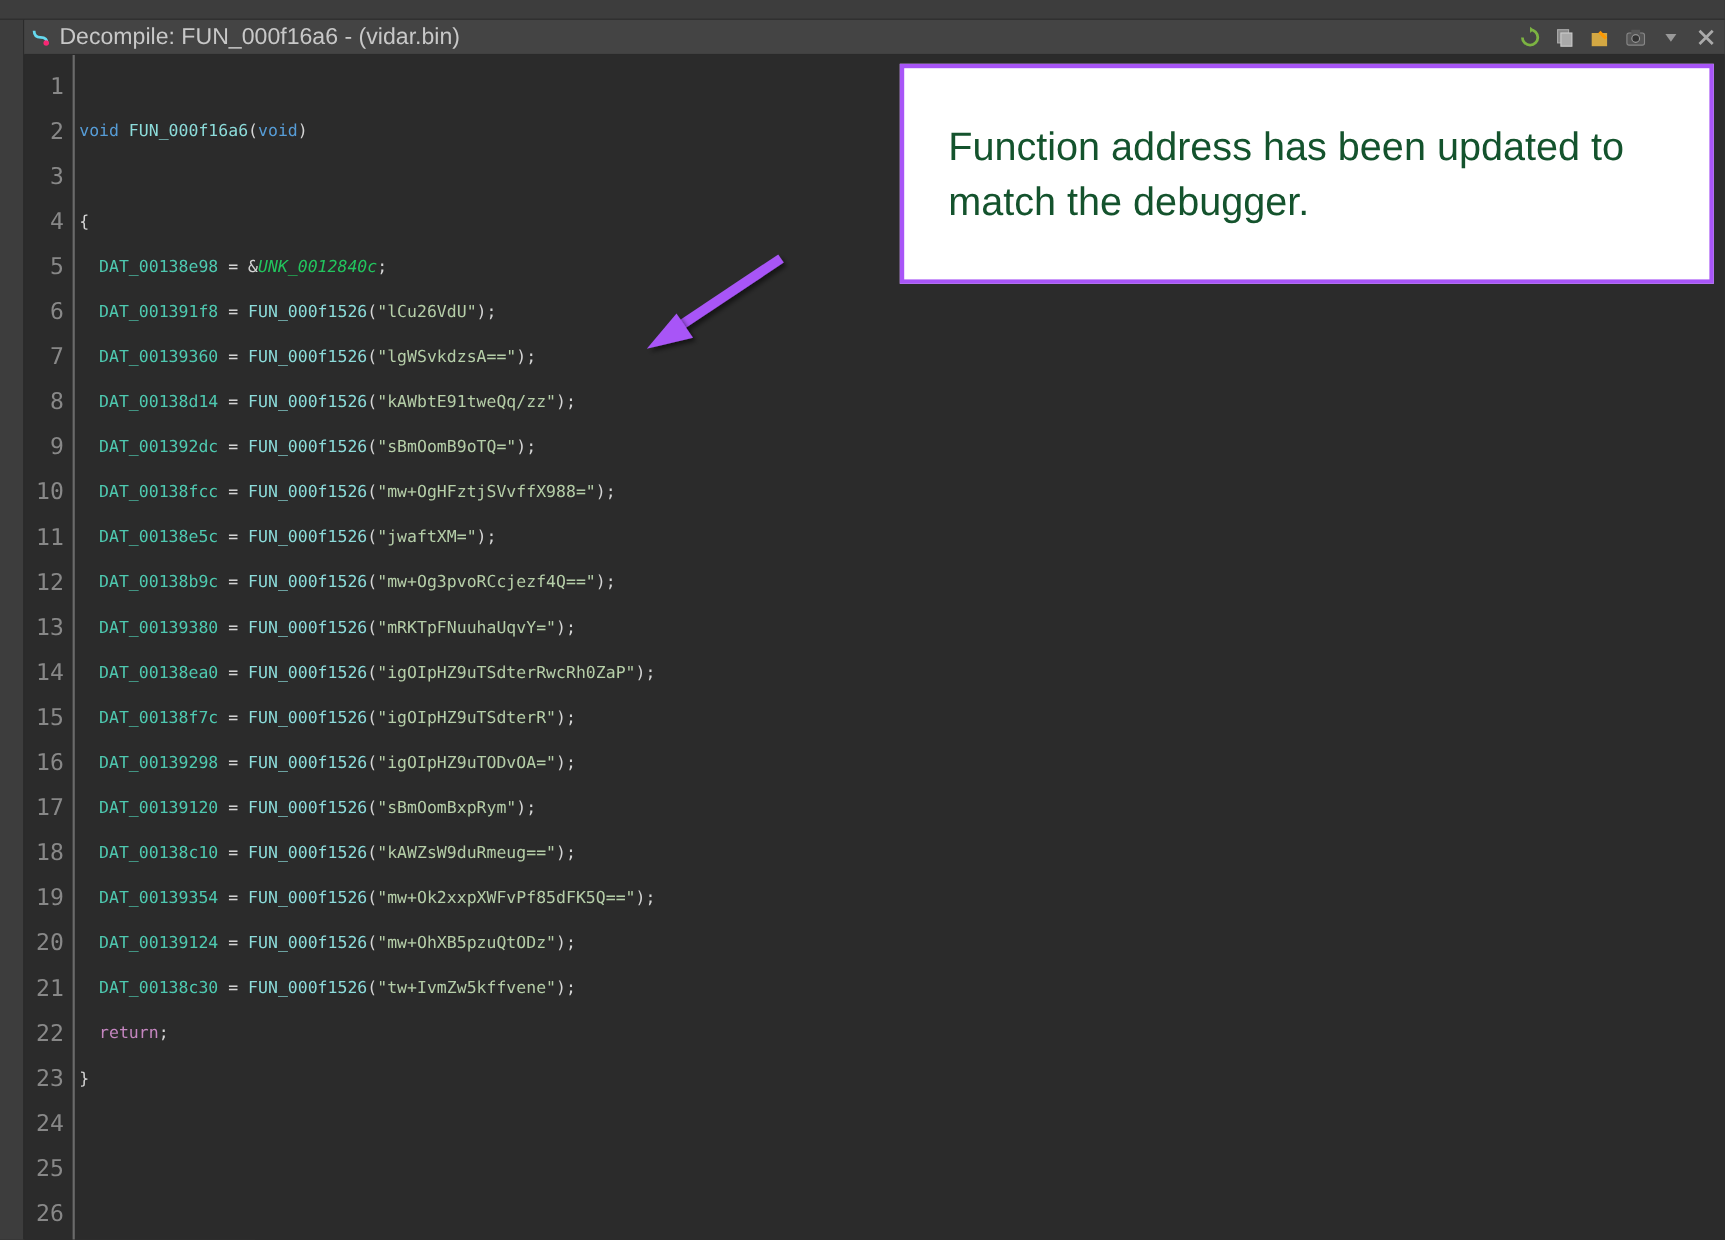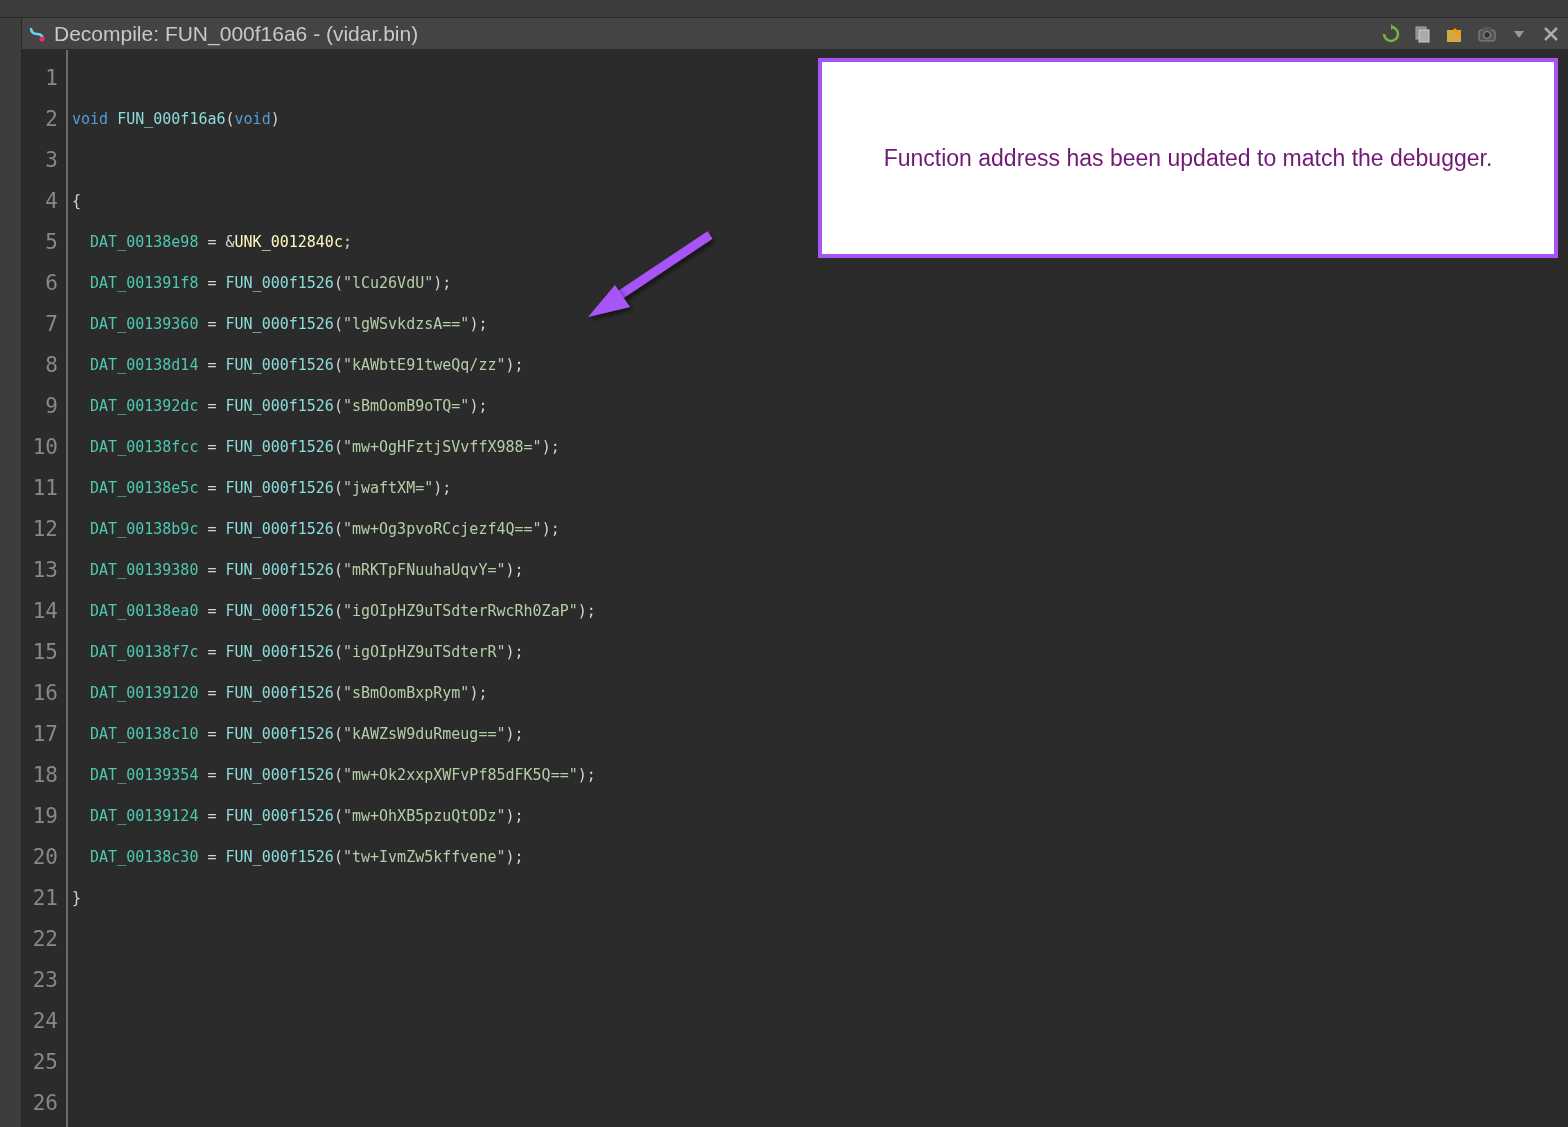--- a/index.html
+++ b/index.html
@@ -107,41 +107,41 @@
       line-height: 41px;
     }
     .code-line {
       height: 41px;
       white-space: pre;
     }
     .kw { color: #c586c0; }
     .type { color: #569cd6; }
     .func { color: #8cdcda; }
     .var-dat { color: #4ec9b0; }
-    .var-unk { color: #fef9c3; }
+    .var-unk { color: #22c55e; font-style: italic; }
     .str { color: #b5cea8; }
     .op { color: #d4d4d4; }
     .paren { color: #d4d4d4; }
     .punct { color: #d4d4d4; }
     .annotation-box {
       position: absolute;
       top: 8px;
       right: 10px;
       width: 740px;
       height: 200px;
       background: #ffffff;
       border: 4px solid #a855f7;
       display: flex;
       align-items: center;
       justify-content: center;
       padding: 20px 40px;
     }
     .annotation-text {
-      color: #701a75;
-      font-size: 23px;
+      color: #14532d;
+      font-size: 36px;
       font-family: Arial, sans-serif;
       line-height: 1.4;
     }
     .arrow {
       position: absolute;
       top: 175px;
       left: 558px;
       z-index: 10;
       pointer-events: none;
     }
@@ -238,25 +238,27 @@
             <div class="code-line">  <span class="var-dat">DAT_001391f8</span> <span class="op">=</span> <span class="func">FUN_000f1526</span><span class="paren">(</span><span class="str">"lCu26VdU"</span><span class="paren">)</span><span class="punct">;</span></div>
             <div class="code-line">  <span class="var-dat">DAT_00139360</span> <span class="op">=</span> <span class="func">FUN_000f1526</span><span class="paren">(</span><span class="str">"lgWSvkdzsA=="</span><span class="paren">)</span><span class="punct">;</span></div>
             <div class="code-line">  <span class="var-dat">DAT_00138d14</span> <span class="op">=</span> <span class="func">FUN_000f1526</span><span class="paren">(</span><span class="str">"kAWbtE91tweQq/zz"</span><span class="paren">)</span><span class="punct">;</span></div>
             <div class="code-line">  <span class="var-dat">DAT_001392dc</span> <span class="op">=</span> <span class="func">FUN_000f1526</span><span class="paren">(</span><span class="str">"sBmOomB9oTQ="</span><span class="paren">)</span><span class="punct">;</span></div>
             <div class="code-line">  <span class="var-dat">DAT_00138fcc</span> <span class="op">=</span> <span class="func">FUN_000f1526</span><span class="paren">(</span><span class="str">"mw+OgHFztjSVvffX988="</span><span class="paren">)</span><span class="punct">;</span></div>
             <div class="code-line">  <span class="var-dat">DAT_00138e5c</span> <span class="op">=</span> <span class="func">FUN_000f1526</span><span class="paren">(</span><span class="str">"jwaftXM="</span><span class="paren">)</span><span class="punct">;</span></div>
             <div class="code-line">  <span class="var-dat">DAT_00138b9c</span> <span class="op">=</span> <span class="func">FUN_000f1526</span><span class="paren">(</span><span class="str">"mw+Og3pvoRCcjezf4Q=="</span><span class="paren">)</span><span class="punct">;</span></div>
             <div class="code-line">  <span class="var-dat">DAT_00139380</span> <span class="op">=</span> <span class="func">FUN_000f1526</span><span class="paren">(</span><span class="str">"mRKTpFNuuhaUqvY="</span><span class="paren">)</span><span class="punct">;</span></div>
             <div class="code-line">  <span class="var-dat">DAT_00138ea0</span> <span class="op">=</span> <span class="func">FUN_000f1526</span><span class="paren">(</span><span class="str">"igOIpHZ9uTSdterRwcRh0ZaP"</span><span class="paren">)</span><span class="punct">;</span></div>
             <div class="code-line">  <span class="var-dat">DAT_00138f7c</span> <span class="op">=</span> <span class="func">FUN_000f1526</span><span class="paren">(</span><span class="str">"igOIpHZ9uTSdterR"</span><span class="paren">)</span><span class="punct">;</span></div>
+            <div class="code-line">  <span class="var-dat">DAT_00139298</span> <span class="op">=</span> <span class="func">FUN_000f1526</span><span class="paren">(</span><span class="str">"igOIpHZ9uTODvOA="</span><span class="paren">)</span><span class="punct">;</span></div>
             <div class="code-line">  <span class="var-dat">DAT_00139120</span> <span class="op">=</span> <span class="func">FUN_000f1526</span><span class="paren">(</span><span class="str">"sBmOomBxpRym"</span><span class="paren">)</span><span class="punct">;</span></div>
             <div class="code-line">  <span class="var-dat">DAT_00138c10</span> <span class="op">=</span> <span class="func">FUN_000f1526</span><span class="paren">(</span><span class="str">"kAWZsW9duRmeug=="</span><span class="paren">)</span><span class="punct">;</span></div>
             <div class="code-line">  <span class="var-dat">DAT_00139354</span> <span class="op">=</span> <span class="func">FUN_000f1526</span><span class="paren">(</span><span class="str">"mw+Ok2xxpXWFvPf85dFK5Q=="</span><span class="paren">)</span><span class="punct">;</span></div>
             <div class="code-line">  <span class="var-dat">DAT_00139124</span> <span class="op">=</span> <span class="func">FUN_000f1526</span><span class="paren">(</span><span class="str">"mw+OhXB5pzuQtODz"</span><span class="paren">)</span><span class="punct">;</span></div>
             <div class="code-line">  <span class="var-dat">DAT_00138c30</span> <span class="op">=</span> <span class="func">FUN_000f1526</span><span class="paren">(</span><span class="str">"tw+IvmZw5kffvene"</span><span class="paren">)</span><span class="punct">;</span></div>
+            <div class="code-line">  <span class="kw">return</span><span class="punct">;</span></div>
             <div class="code-line"><span class="punct">}</span></div>
             <div class="code-line"></div>
           </div>
 
         <div class="annotation-box">
           <div class="annotation-text">Function address has been updated to match the debugger.</div>
         </div>
 
         <svg class="arrow" width="140" height="100">
           <defs>

